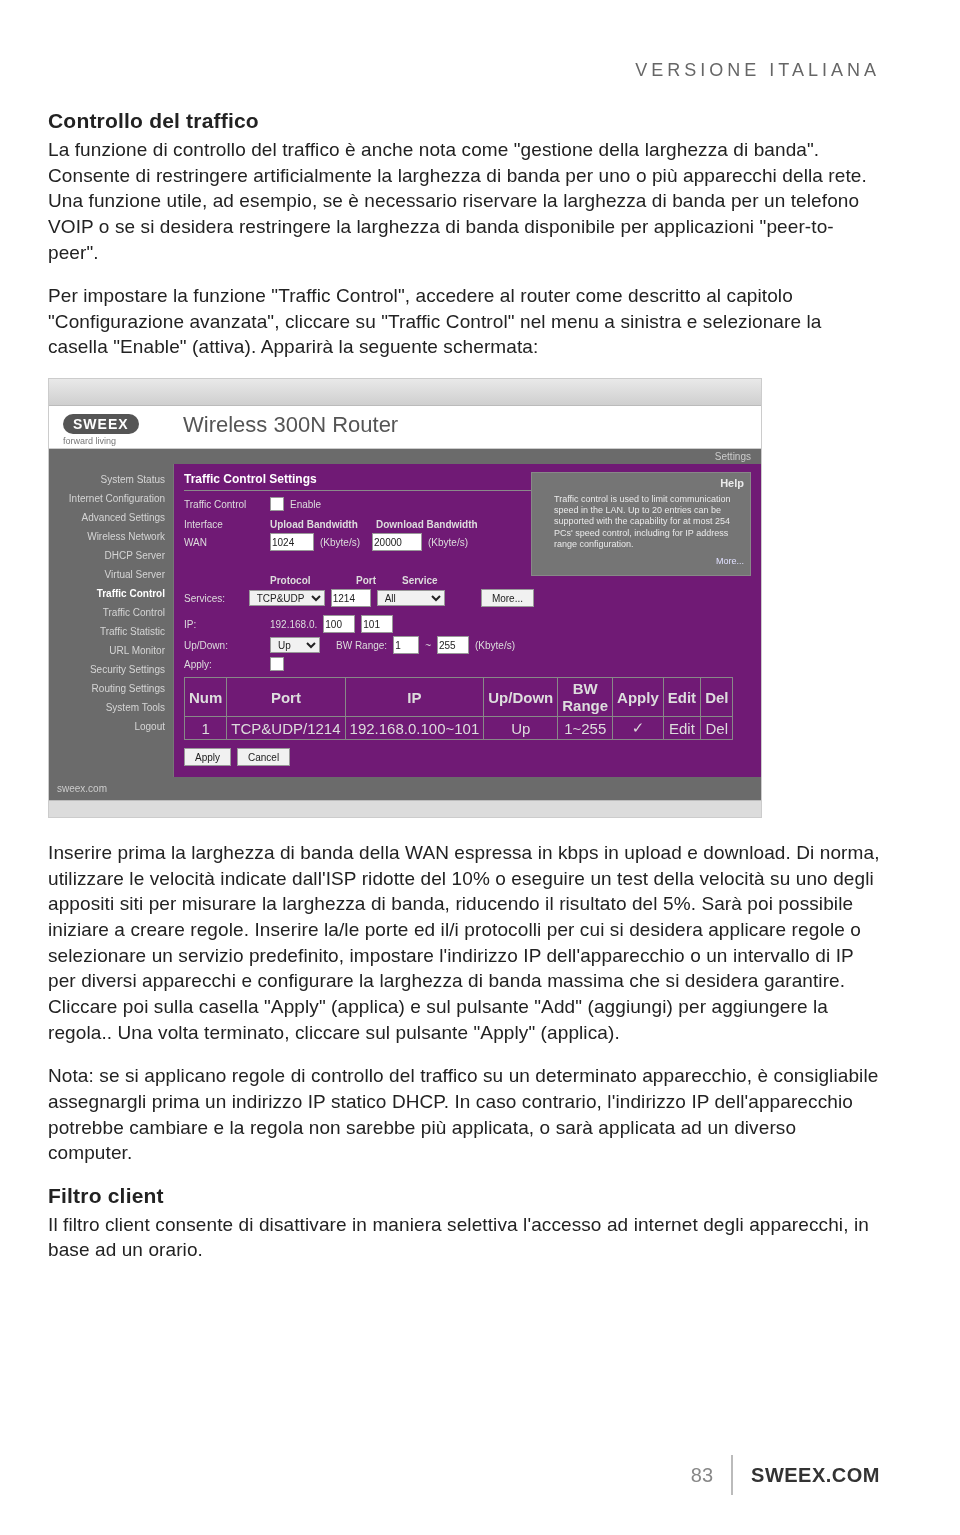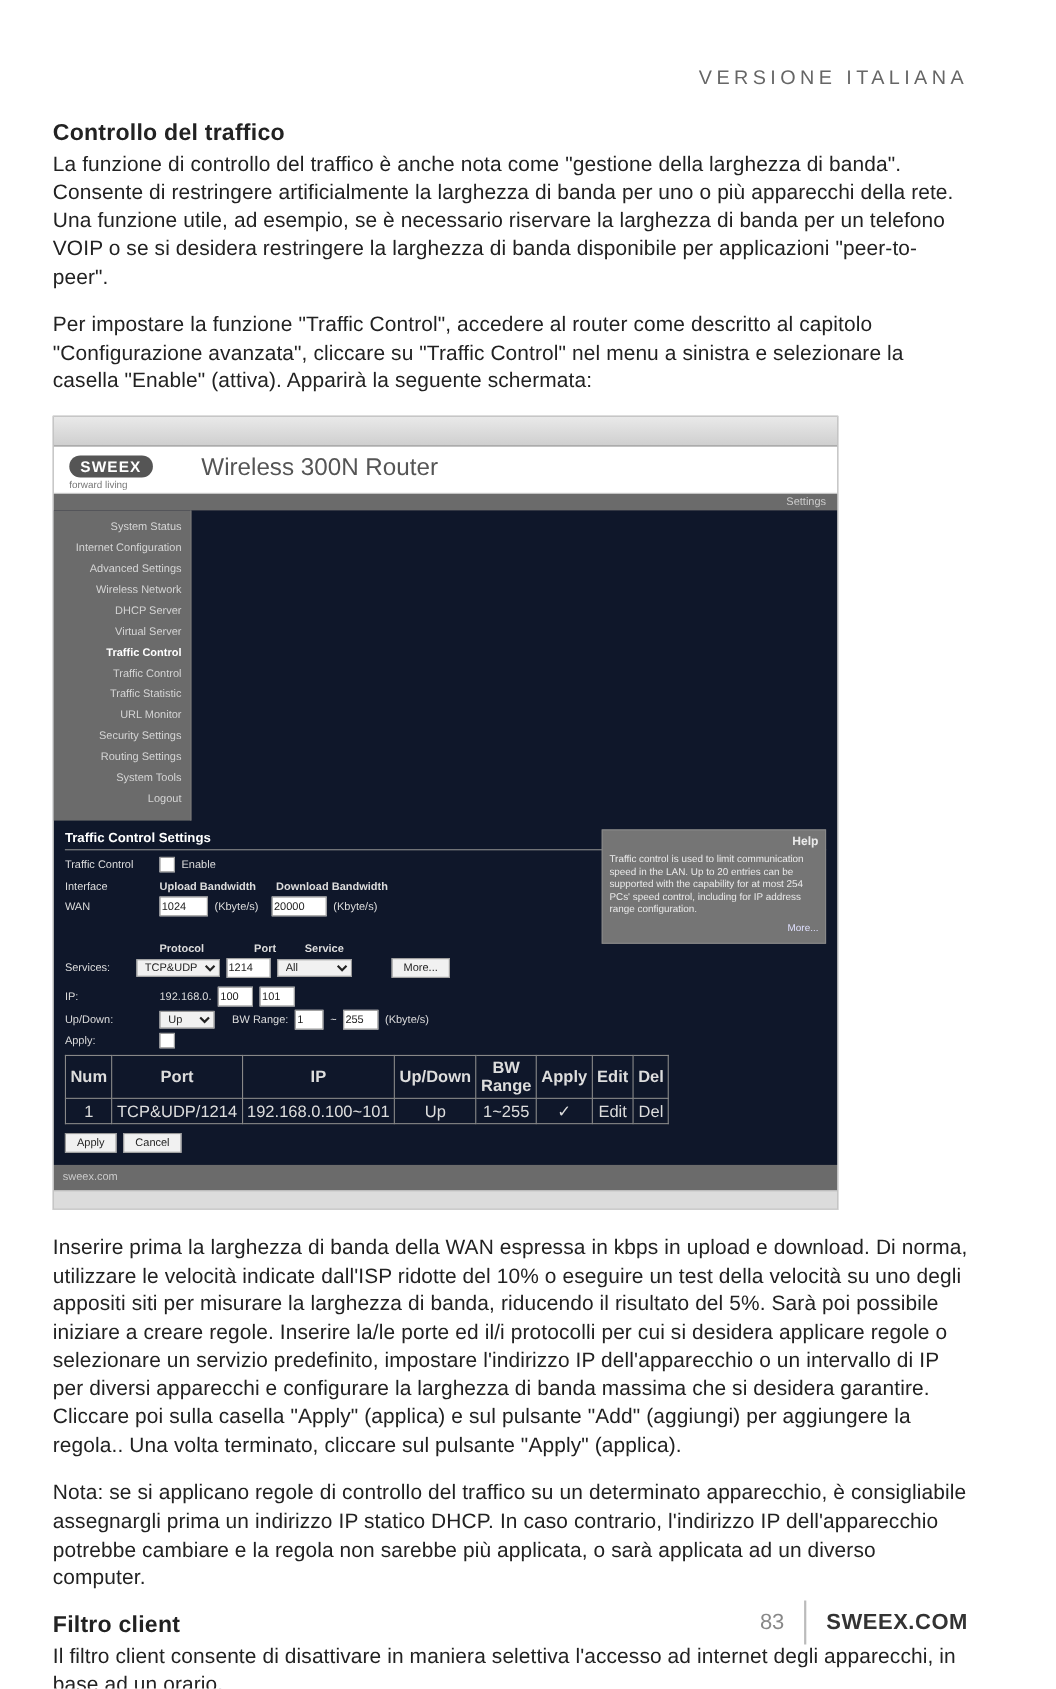--- a/index.html
+++ b/index.html
@@ -84,22 +84,21 @@
   .rt-title {
     font-size: 22px;
     color: #555;
     font-weight: 400;
     margin-left: 120px;
     margin-top: -34px;
     font-family: "Trebuchet MS", sans-serif;
   }
   .rt-body {
     display: flex;
-    background: #0f172a;
-    flex-direction: column;
+    background: #701a75;
   }
   .rt-sidebar {
     width: 124px;
     background: #6b6b6b;
     border-right: 1px solid #777;
     padding: 6px 0 10px 0;
   }
   .rt-sidebar div {
     padding: 3px 8px;
     font-size: 10px;
@@ -121,21 +120,21 @@
     padding-bottom: 4px;
     margin-bottom: 6px;
   }
   .rt-help {
     position: absolute;
     right: 10px;
     top: 8px;
     width: 190px;
     background: #757575;
     border: 1px solid #888;
-    padding: 4px 6px 8px 6px;
+    padding: 4px 6px 8px 22px;
     font-size: 9px;
     line-height: 1.25;
     color: #eaeaea;
   }
   .rt-help-title { font-weight: 700; font-size: 11px; margin-bottom: 3px; text-align: right; }
   .rt-help a { color: #e0e0ff; display: block; text-align: right; margin-top: 6px; }
   .rt-fields { width: 350px; }
   .rt-row { display: flex; align-items: center; gap: 6px; margin: 3px 0; }
   .rt-label { width: 80px; font-size: 10px; color: #ddd; }
   .rt-checkbox {

